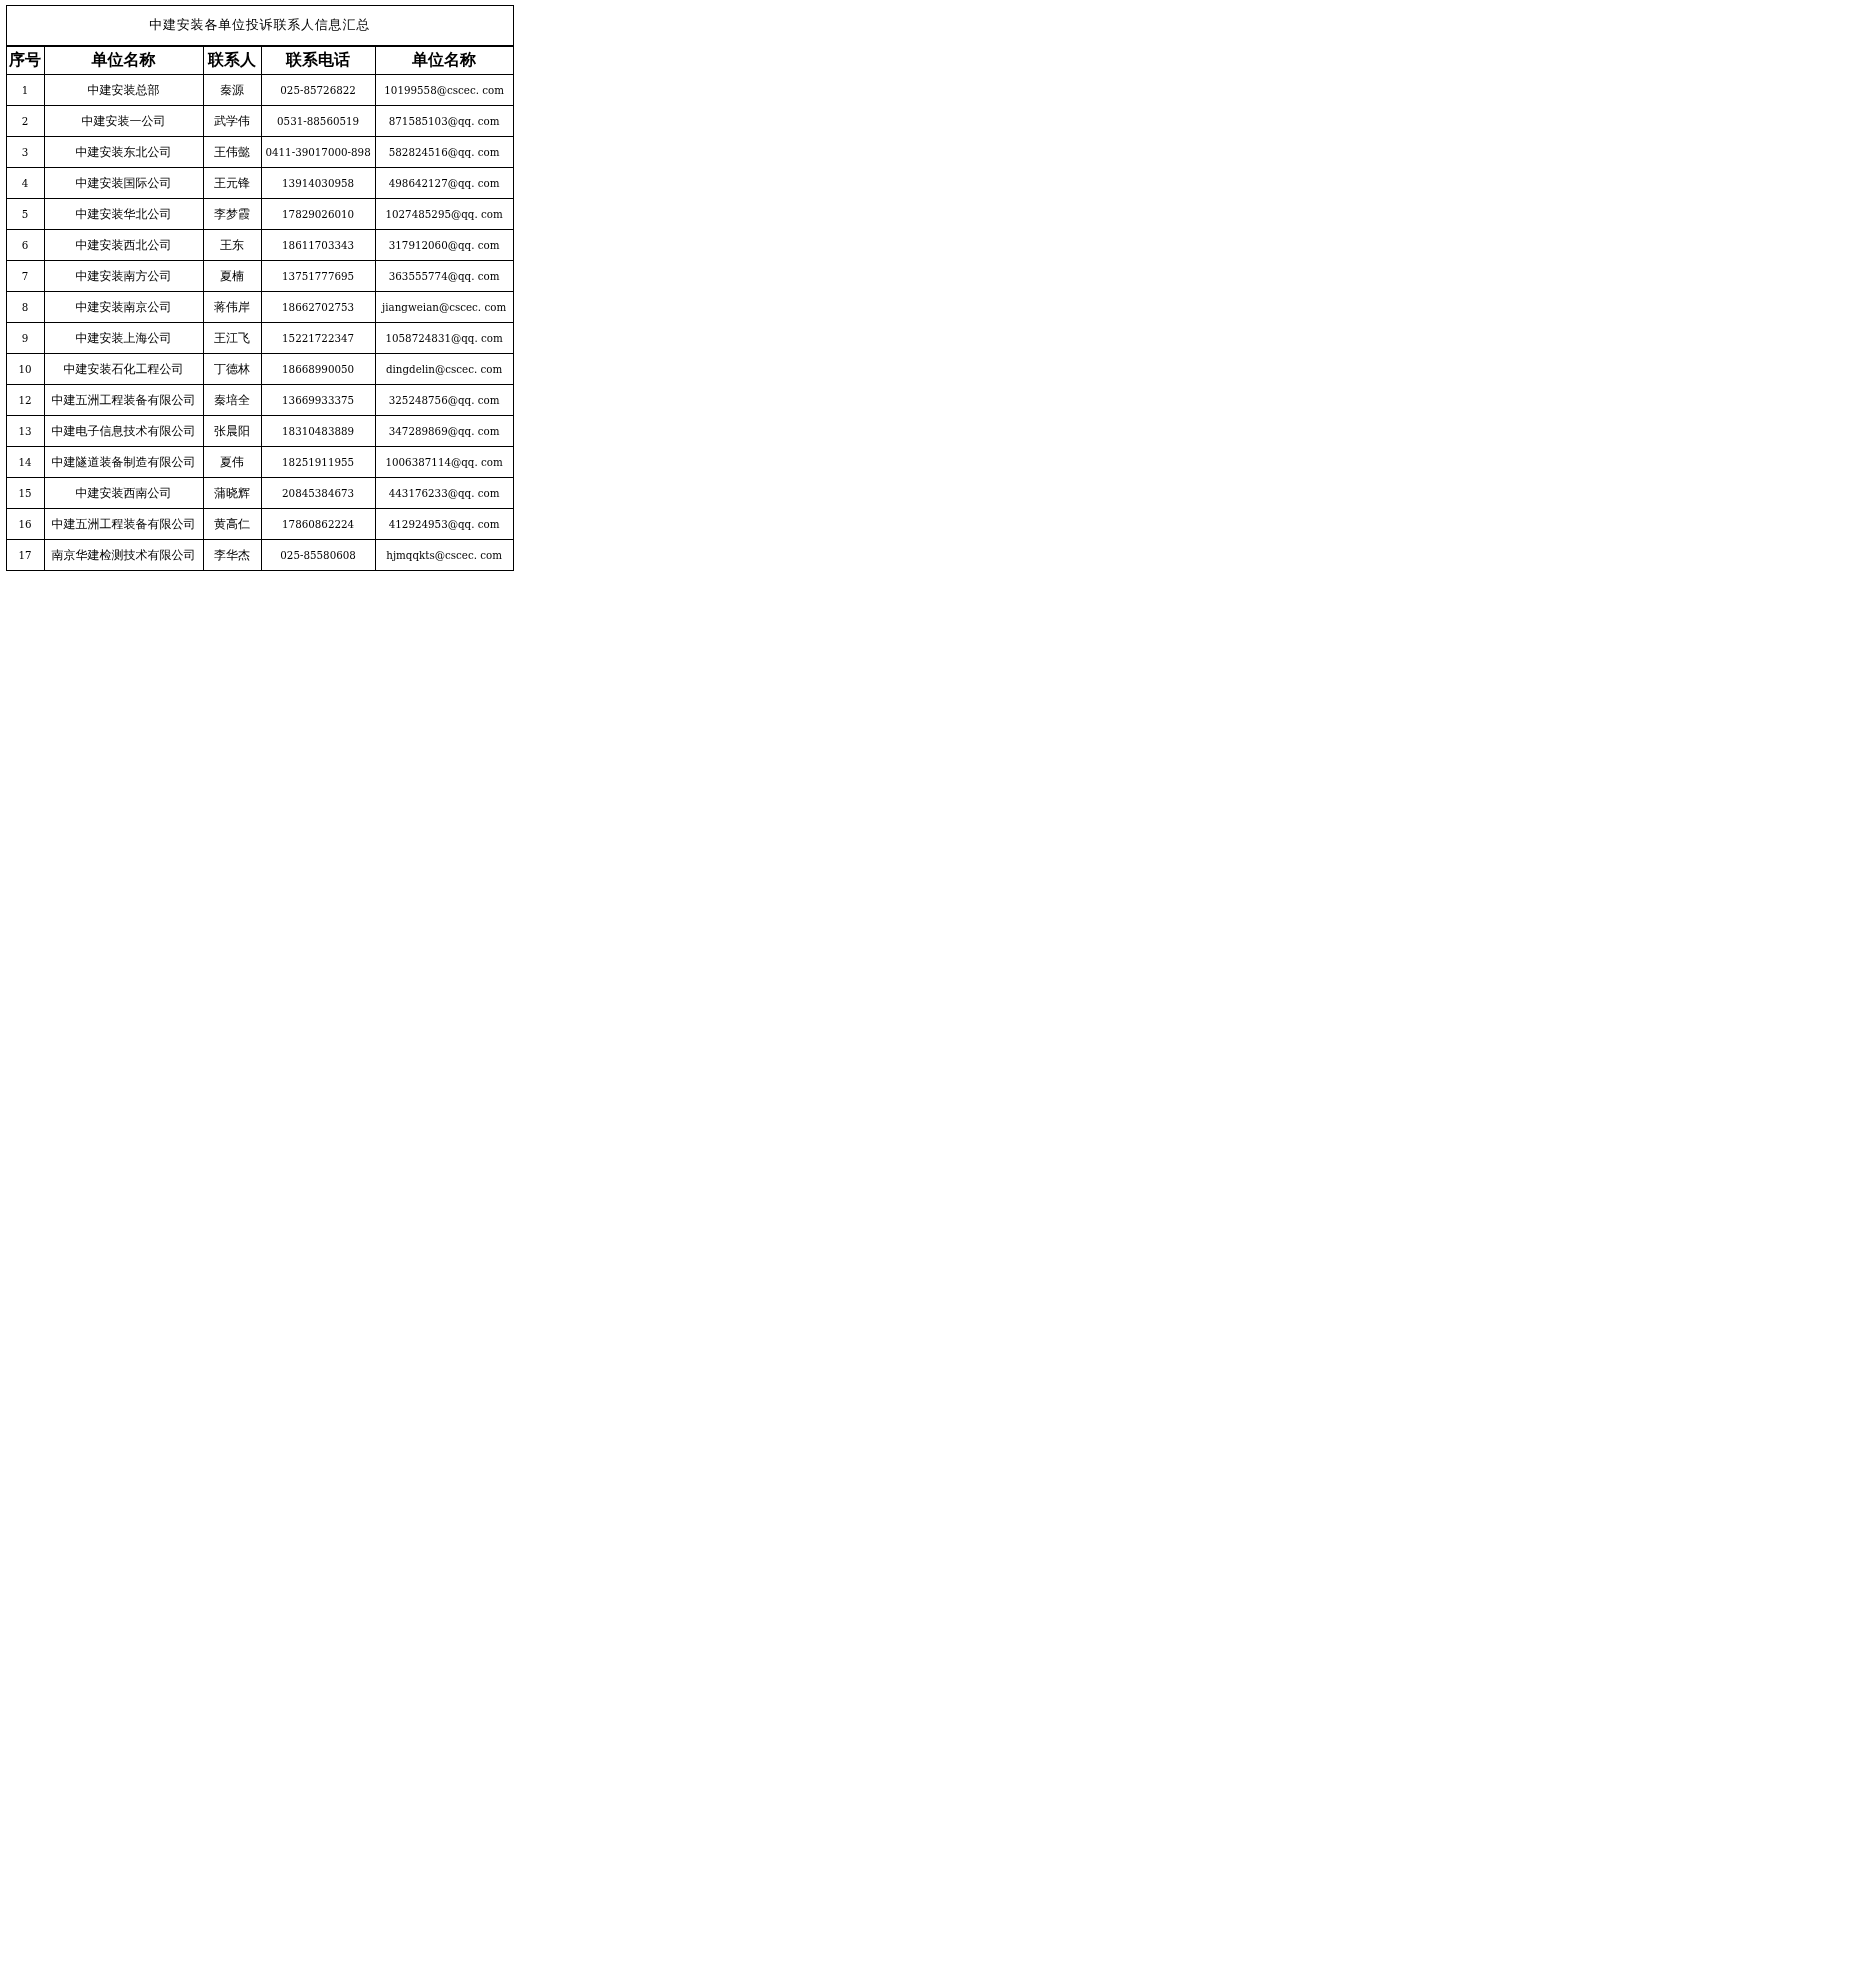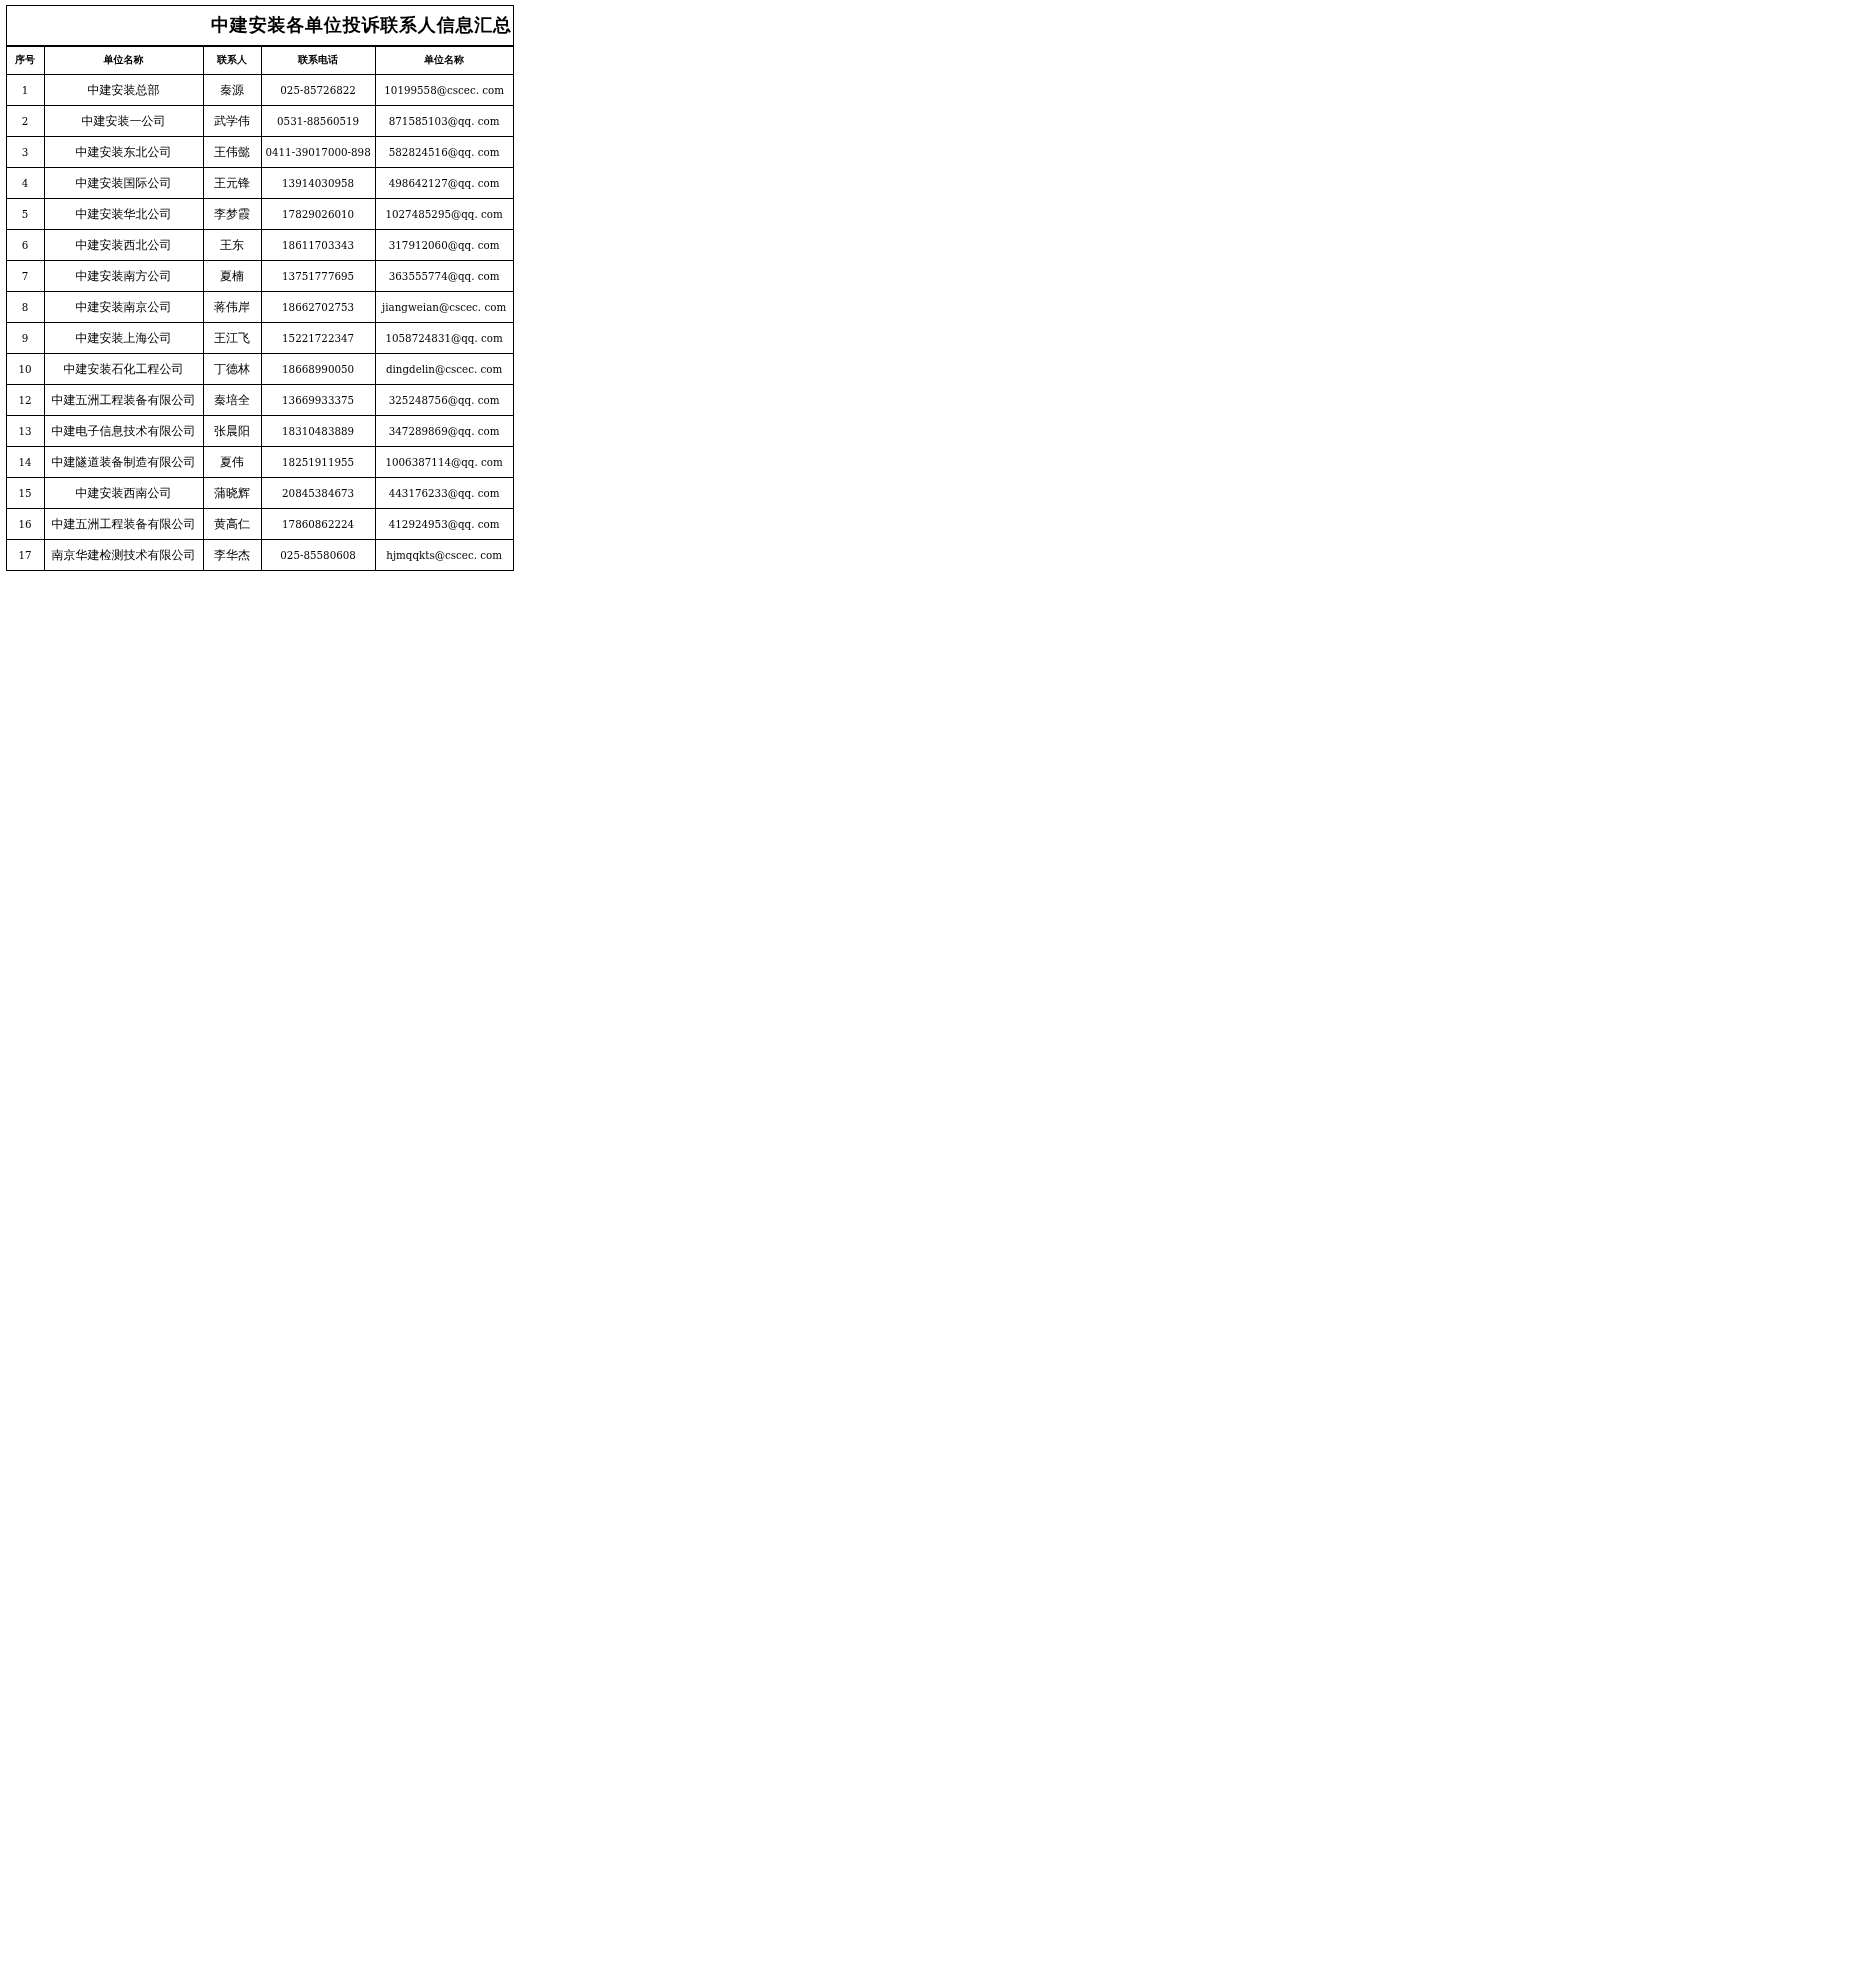--- a/index.html
+++ b/index.html
@@ -31,31 +31,30 @@
     text-align: center;
     vertical-align: middle;
     padding: 0 0.8px;
     overflow: hidden;
     white-space: nowrap;
   }
   tr.title-row {
     height: 40px;
   }
   tr.title-row th {
-    font-size: 18px;
-    font-weight: bold;
+    font-size: 13px;
+    font-weight: normal;
     letter-spacing: 0.8px;
     border-bottom-width: 2px;
-    text-align: right;
   }
   tr.header-row {
     height: 29px;
   }
   tr.header-row th {
-    font-size: 10px;
+    font-size: 16px;
     font-weight: bold;
   }
   tbody tr.data-row {
     height: 31px;
   }
   tbody td {
     font-size: 12px;
     font-weight: normal;
   }
   tbody td.col-no,

